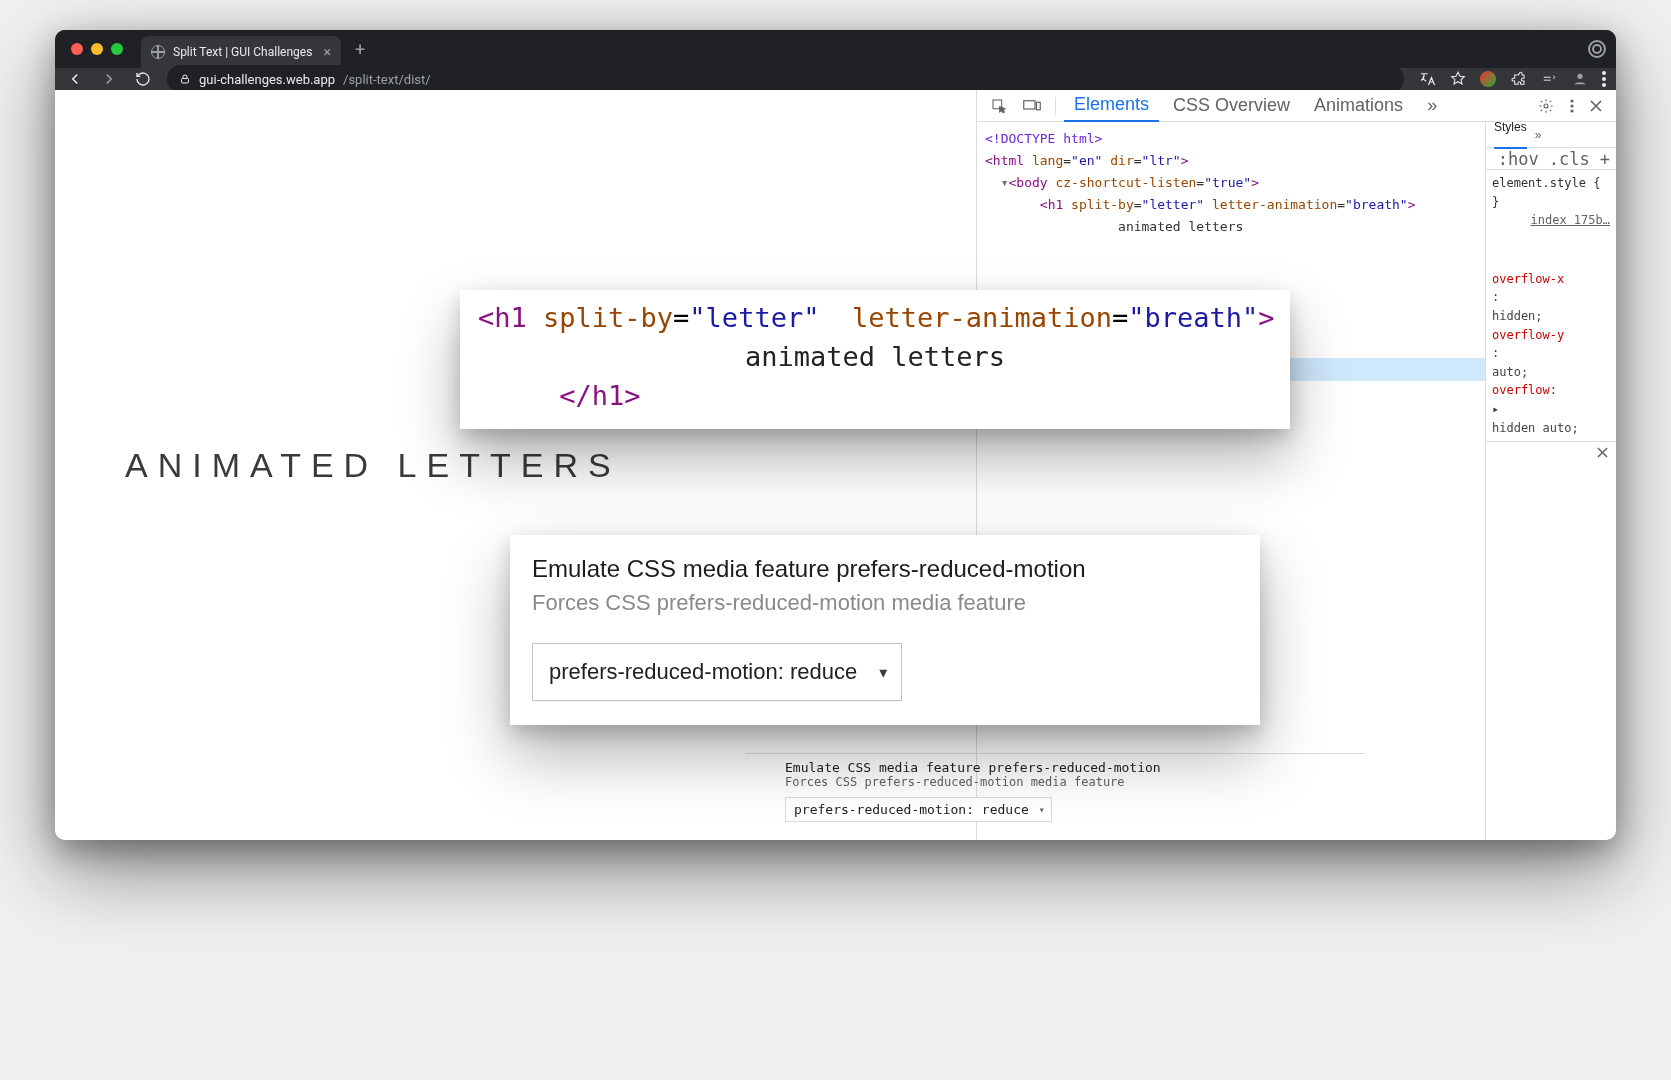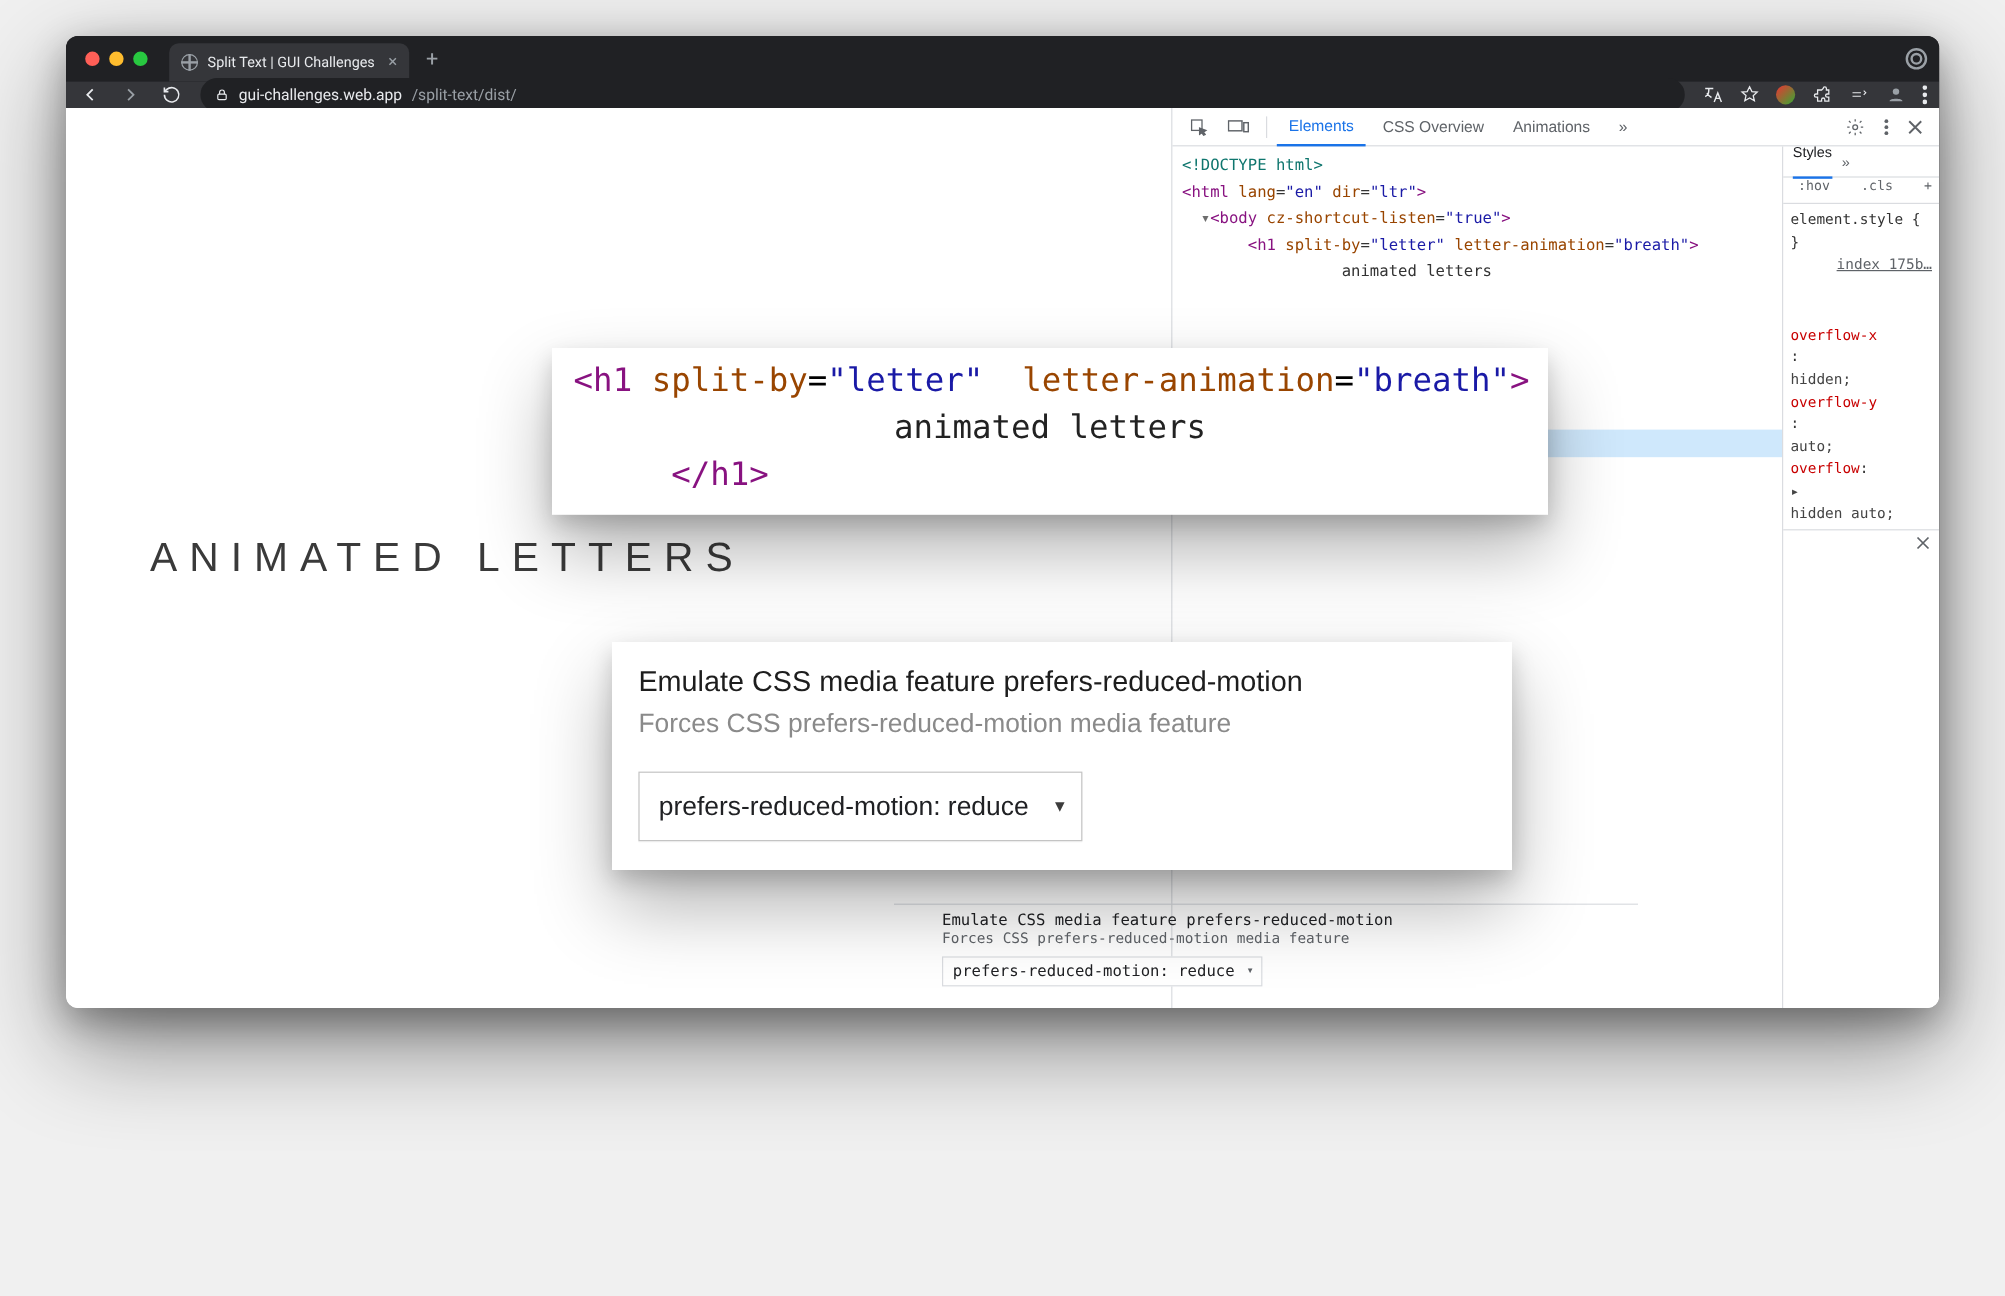--- a/index.html
+++ b/index.html
@@ -90,40 +90,40 @@
   .devtools {
     width: 640px; background:#fff; border-left:1px solid #dadce0;
     display:flex; flex-direction:column; font-size:12px; color:#333;
     font-family: -apple-system, sans-serif;
   }
   .dt-tabs {
     height:32px; border-bottom:1px solid #dadce0; display:flex; align-items:center;
     padding:0 8px; gap:4px;
   }
   .dt-iconbtn{ padding:4px 6px; color:#5f6368; cursor:pointer; }
-  .dt-tab { padding:4px 10px; height:32px; display:flex; align-items:center; font-size:13px; color:#5f6368; cursor:pointer; }
+  .dt-tab { padding:4px 10px; height:32px; display:flex; align-items:center; font-size:18px; color:#5f6368; cursor:pointer; }
   .dt-tab.active { color:#1a73e8; border-bottom:2px solid #1a73e8; }
   .dt-tabs .spacer{flex:1;}
   .dt-body { flex:1; display:flex; min-height:0; }
   .dom-tree {
     flex:1; font-family: Menlo, Consolas, monospace; font-size:13px;
     padding:6px 0 6px 8px; line-height:1.7; overflow:hidden; border-right:1px solid #dadce0;
   }
   .dom-tree .ln { white-space:pre; }
-  .tok-gray{color:#0f766e;} .tok-tag{color:#881280;} .tok-attr{color:#994500;}
+  .tok-gray{color:#6d28d9;} .tok-tag{color:#881280;} .tok-attr{color:#994500;}
   .tok-str{color:#1a1aa6;} .tok-punc{color:#881280;}
   .arrow{color:#6e6e6e;}
   .sel-line{ background:#cfe8fc; }
   .eqsel{color:#8a8a8a; font-style:italic;}
   .styles-pane {
     width:130px; display:flex; flex-direction:column; font-family: Menlo, Consolas, monospace;
   }
   .styles-head{ height:26px; border-bottom:1px solid #dadce0; display:flex; align-items:center; padding:0 8px; font-family:-apple-system,sans-serif; font-size:12px; color:#5f6368; gap:8px;}
   .styles-head .tab-s{border-bottom:2px solid #1a73e8;color:#202124;padding-bottom:13px;}
-  .styles-sub{height:22px;border-bottom:1px solid #dadce0;display:flex;justify-content:flex-end;gap:26px;padding:0 6px;font-size:11px;color:#5f6368;}
+  .styles-sub{height:22px;border-bottom:1px solid #dadce0;display:flex;align-items:center;justify-content:flex-end;gap:10px;padding:0 6px;font-size:17px;color:#5f6368;}
   .styles-body{ padding:4px 6px; font-size:12px; line-height:1.55; overflow:hidden;}
   .prop{color:#c80000;} .valc{color:#444;}
   .styles-link{color:#5f6368;font-size:12px;text-decoration:underline;}
   
   .render-row{ padding: 6px 40px 10px; font-size:13px; color:#202124; border-top:1px solid #dadce0;}
   .render-row .sub{ color:#5f6368; font-size:12px; }
   .mini-select{ margin-top:8px; border:1px solid #dadce0; background:#fff; padding:4px 22px 4px 8px; font-size:13px; display:inline-flex; align-items:center; position:relative;}
   .mini-select::after{content:"▾"; position:absolute; right:6px; font-size:10px; color:#5f6368;}
   .dt-close-row{height:22px;border-top:1px solid #dadce0;display:flex;justify-content:flex-end;align-items:center;padding:0 8px;color:#5f6368;}
   

